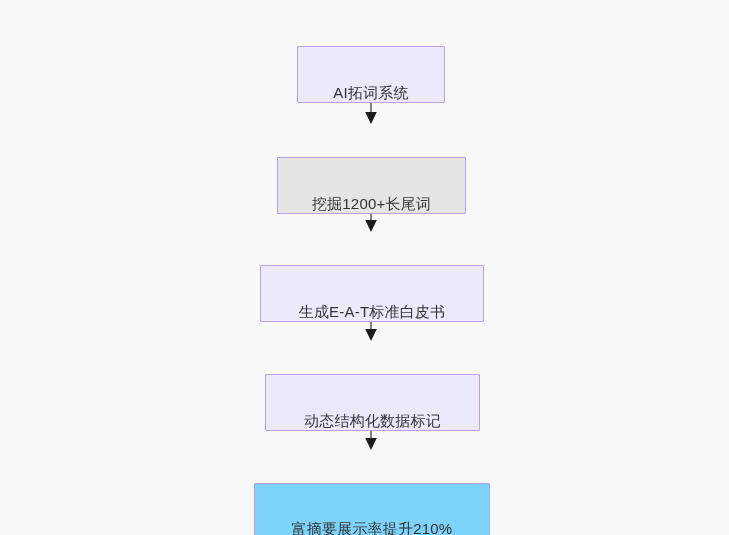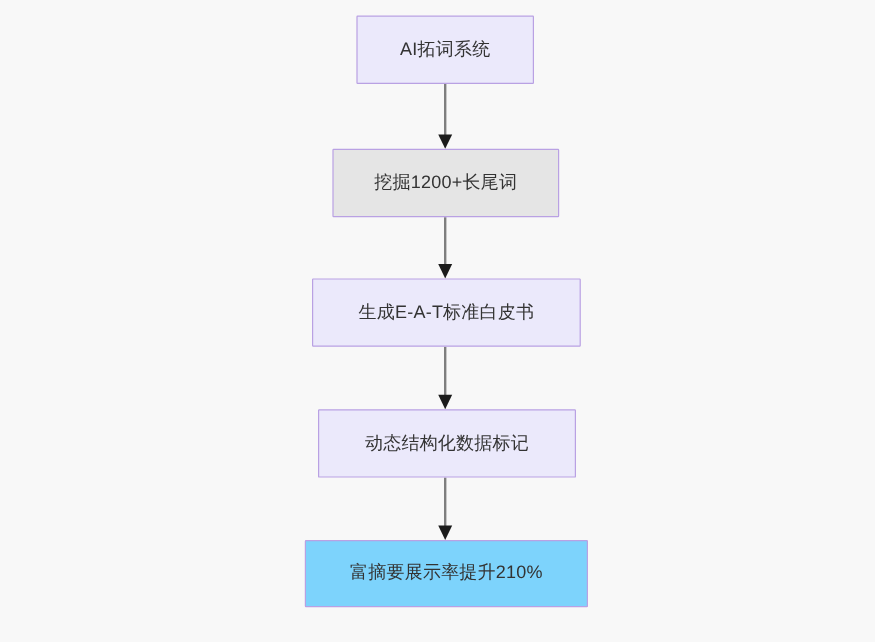--- a/index.html
+++ b/index.html
@@ -18,28 +18,29 @@
     width: 729px;
     height: 535px;
   }
   .node {
     position: absolute;
     box-sizing: border-box;
     background: #ebe9fb;
     border: 1.6px solid #b9a1e3;
     border-radius: 1px;
     display: flex;
-    align-items: center;
+    align-items: flex-end;
     justify-content: center;
     color: #333333;
     font-size: 15px;
     line-height: 1.2;
     letter-spacing: 0.2px;
     white-space: nowrap;
     user-select: none;
+    margin-top: 33px;
   }
   .node-label {
     display: block;
     text-align: center;
   }
   .edge {
     position: absolute;
     left: 0;
     top: 0;
     width: 729px;

